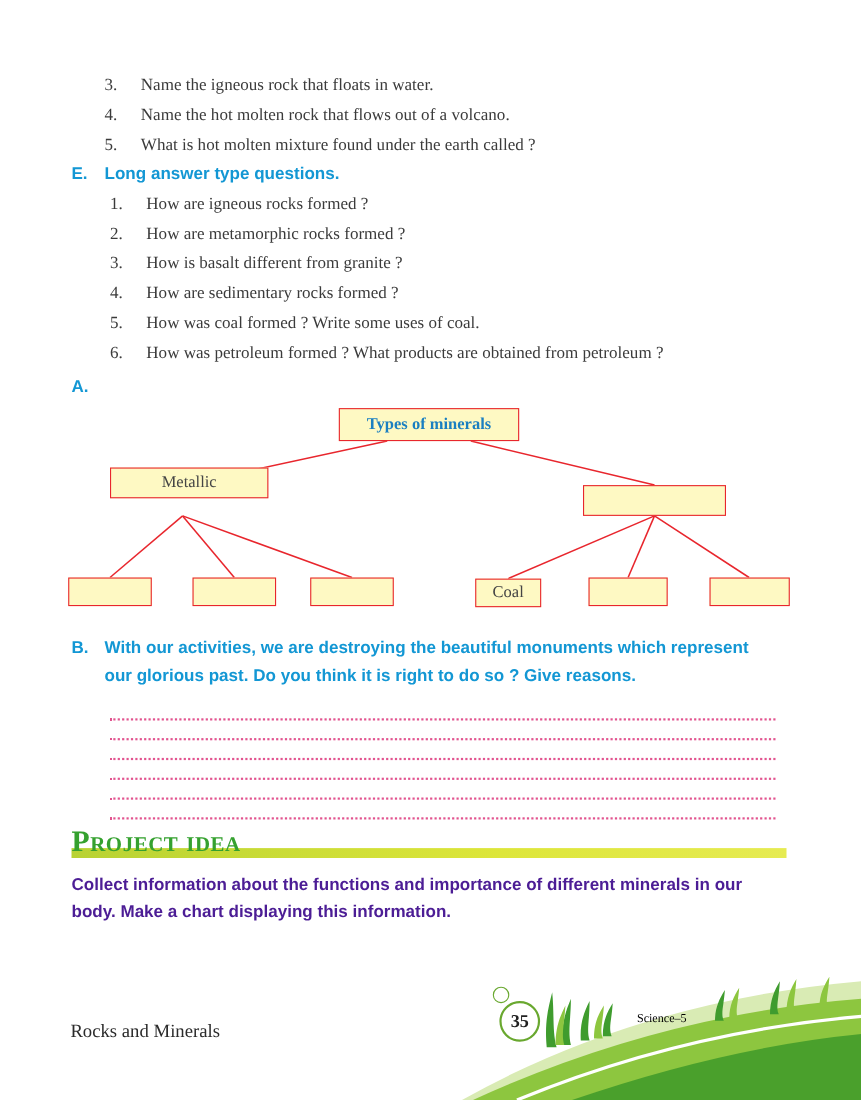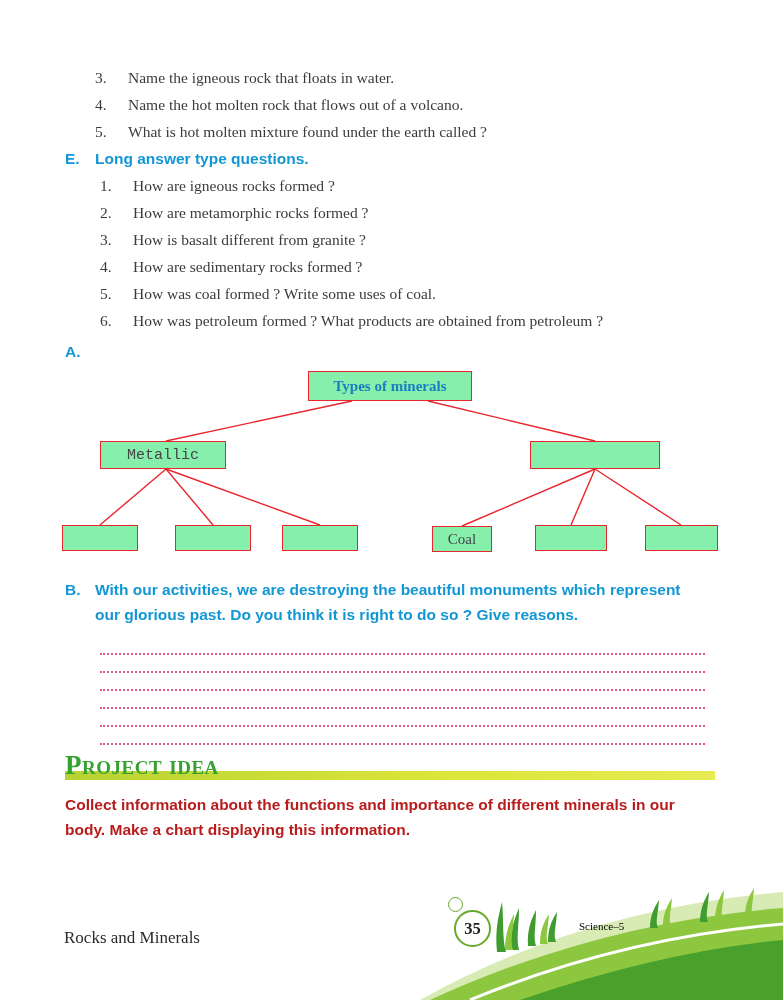--- a/index.html
+++ b/index.html
@@ -31,26 +31,26 @@
   .banner-icon { position: absolute; left: 2px; top: -2px; }
   .banner-title { position: absolute; left: 45px; top: 4px; z-index: 2;
                   font-family: "Liberation Sans", sans-serif; font-weight: bold;
                   font-size: 20.5px; color: #e9242b; letter-spacing: .3px; }
 
   .sechead.a { margin-top: 12px; }
 
   
   .diagram { position: relative; width: 783px; height: 194px; margin: 6px 0 0 -65px; }
   .dlines { position: absolute; left: 0; top: 0; }
-  .dbox { position: absolute; border: 1.5px solid #e8262d; background: #86efac;
+  .dbox { position: absolute; border: 1.5px solid #e8262d; background: #fef9c3;
           display: flex; align-items: center; justify-content: center;
           font-size: 15px; color: #454545; }
   .dbox.root { left: 308px; top: 2px;  width: 164px; height: 30px;
                color: #1a7fc1; font-weight: bold; }
-  .dbox.l2a  { left: 100px; top: 72px; width: 126px; height: 28px; font-family: Liberation Mono, monospace; }
+  .dbox.l2a  { left: 100px; top: 56px; width: 144px; height: 28px; }
   .dbox.l2b  { left: 530px; top: 72px; width: 130px; height: 28px; }
   .dbox.c1 { left: 62px;  top: 156px; width: 76px; height: 26px; }
   .dbox.c2 { left: 175px; top: 156px; width: 76px; height: 26px; }
   .dbox.c3 { left: 282px; top: 156px; width: 76px; height: 26px; }
   .dbox.c4 { left: 432px; top: 157px; width: 60px; height: 26px; }
   .dbox.c5 { left: 535px; top: 156px; width: 72px; height: 26px; }
   .dbox.c6 { left: 645px; top: 156px; width: 73px; height: 26px; }
 
   
   .sechead.b { margin-top: 14px; line-height: 25px; margin-bottom: 0; }
@@ -61,21 +61,21 @@
   .answer-line { height: 18px; border-bottom: 2px dotted #e2548f; }
 
   
   .project-title { position: relative; z-index: 2; margin-top: 6px;
                    font-family: "Liberation Serif", serif; font-weight: bold;
                    font-variant: small-caps; font-size: 27px; letter-spacing: .5px;
                    color: #35a12f; line-height: 28px; }
   .project-bar { height: 9px; width: 650px; margin-top: -8px;
                  background: linear-gradient(90deg, #b8d233, #dde63a 60%, #e6eb52); }
   .project-body { margin-top: 12px; font-family: "Liberation Sans", sans-serif;
-                  font-weight: bold; font-size: 15.5px; color: #b91c1c; }
+                  font-weight: bold; font-size: 15.5px; color: #4c1d95; }
   .project-body div { line-height: 25px; }
 
   
   .grass { position: absolute; left: 0; bottom: 0; pointer-events: none; }
   .footer-left  { position: absolute; left: 64px;  top: 928px; font-size: 17px; color: #2b2b2b; }
   .footer-right { position: absolute; left: 579px; top: 920px; font-size: 11px; color: #000000; }
   .page-bubble { position: absolute; left: 448px; top: 897px; width: 15px; height: 15px;
                  border: 1.5px solid #69a82f; border-radius: 50%; background: #fff; }
   .page-circle { position: absolute; left: 454px; top: 910px; width: 37px; height: 37px;
                  border: 2px solid #69a82f; border-radius: 50%; background: #fff;

